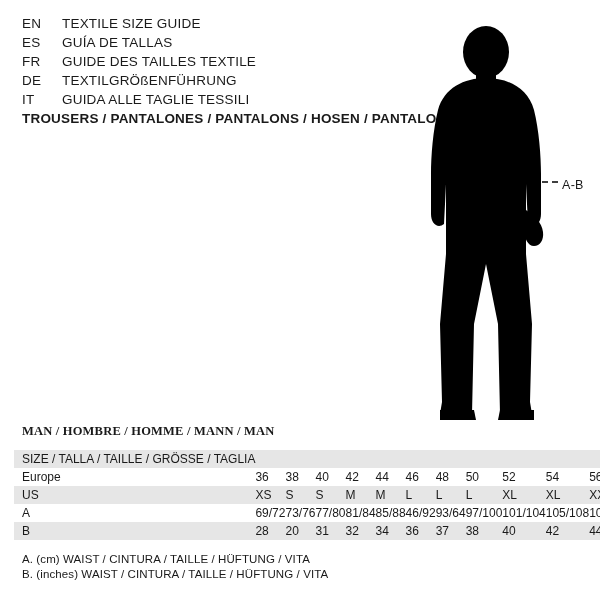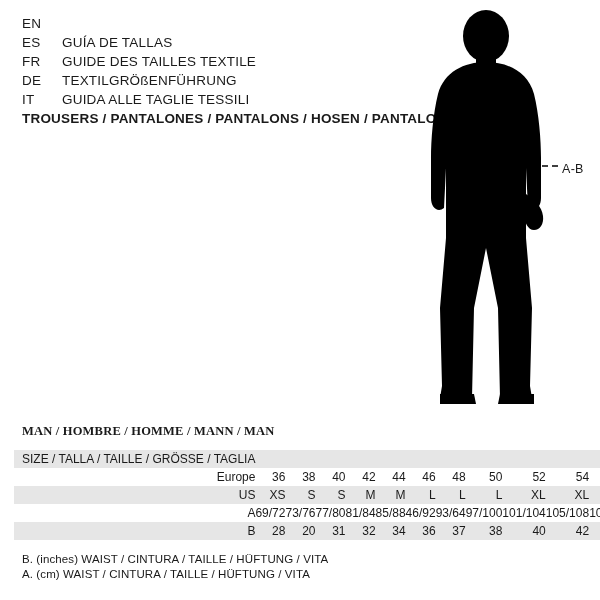--- a/index.html
+++ b/index.html
@@ -50,21 +50,21 @@
     top: 111px;
     font-size: 13.5px;
     font-weight: bold;
     letter-spacing: 0.2px;
   }
 
   
   .figure-wrap {
     position: absolute;
     left: 400px;
-    top: 8px;
+    top: 24px;
     width: 200px;
     height: 400px;
   }
   .figure-svg {
     display: block;
   }
   .ab-label {
     position: absolute;
     left: 162px;
     top: 154px;
@@ -85,21 +85,21 @@
   table.size-table {
     position: absolute;
     left: 14px;
     top: 450px;
     width: 572px;
     border-collapse: collapse;
     font-size: 12px;
   }
   table.size-table td {
     padding: 2px 0 2px 0;
-    text-align: right;
+    text-align: left;
     white-space: nowrap;
   }
   table.size-table tr.shade td {
     background: #e6e6e6;
   }
   table.size-table td.label {
     padding-left: 8px;
     width: 84px;
   }
   table.size-table td.cell {
@@ -119,20 +119,21 @@
   }
 </style>
 </head>
 <body>
 
 <div class="page">
 
   <div class="lang-block">
     <div class="lang-row">
       <span class="lang-code">EN</span>
+      <span class="lang-text">TEXTILE SIZE GUIDE</span>
     </div>
     <div class="lang-row">
       <span class="lang-code">ES</span>
       <span class="lang-text">GUÍA DE TALLAS</span>
     </div>
     <div class="lang-row">
       <span class="lang-code">FR</span>
       <span class="lang-text">GUIDE DES TAILLES TEXTILE</span>
     </div>
     <div class="lang-row">
@@ -261,17 +262,17 @@
         <td class="cell">37</td>
         <td class="cell">38</td>
         <td class="cell">40</td>
         <td class="cell">42</td>
         <td class="cell">44</td>
       </tr>
     </tbody>
   </table>
 
   <div class="foot-notes">
+    <div>A. (cm) WAIST / CINTURA / TAILLE / HÜFTUNG / VITA</div>
     <div>B. (inches) WAIST / CINTURA / TAILLE / HÜFTUNG / VITA</div>
-    <div>A. (cm) WAIST / CINTURA / TAILLE / HÜFTUNG / VITA</div>
   </div>
 
 </div>
 
 </body></html>

